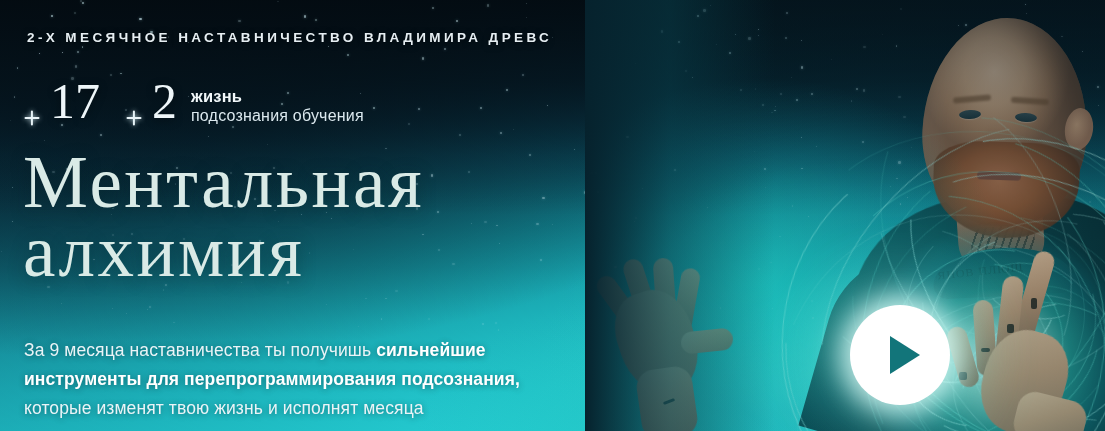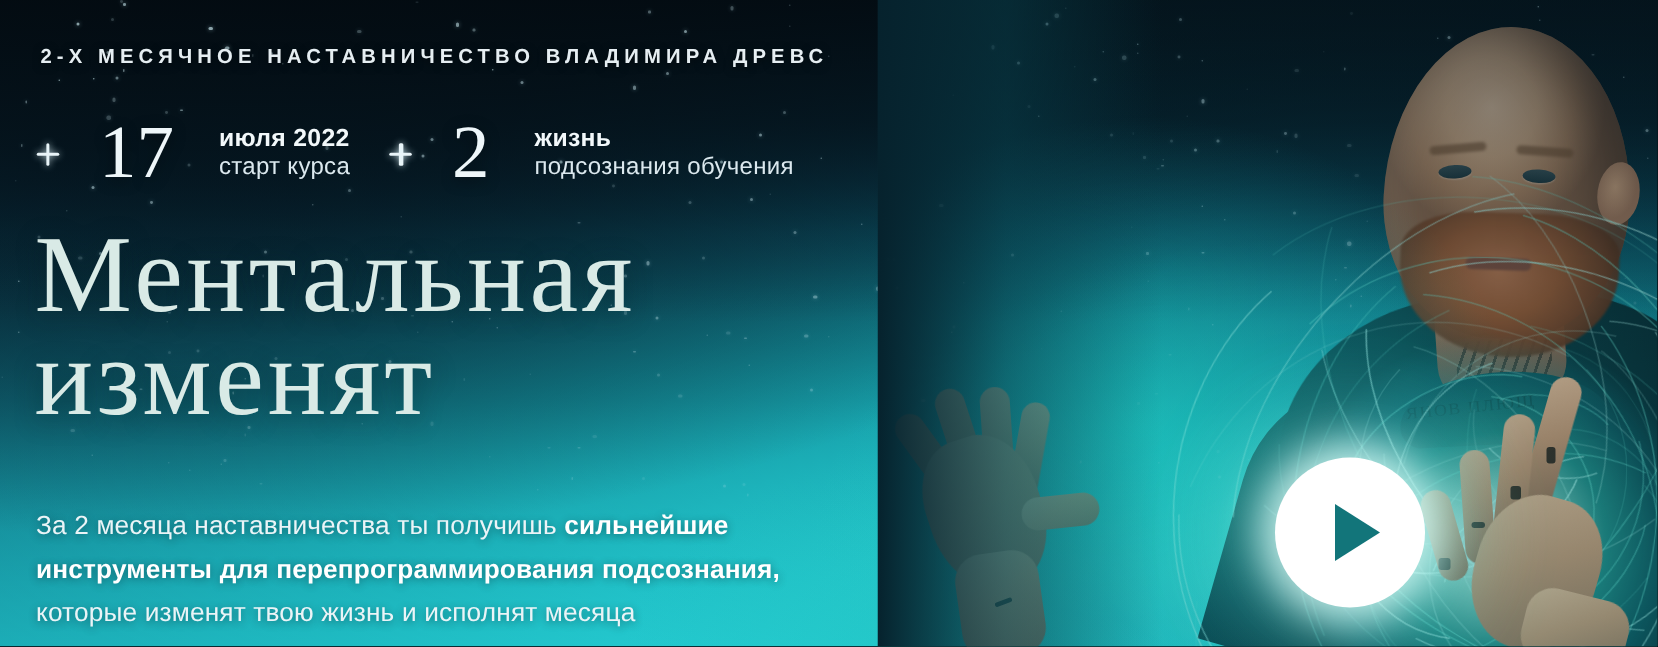--- a/index.html
+++ b/index.html
@@ -232,21 +232,21 @@
 
   .eyebrow{
     position:absolute; left:27px; top:30px;
     color:#e6eef2; font-size:13.5px; font-weight:600;
     letter-spacing:3.4px; text-transform:uppercase;
     text-shadow:0 1px 6px rgba(0,0,0,.5);
     white-space:nowrap;
   }
 
   .facts{position:absolute; left:24px; top:76px; display:flex; align-items:flex-start; gap:26px;}
-  .fact{display:flex; align-items:center; gap:26px;}
+  .fact{display:flex; align-items:flex-end; gap:10px;}
   .spark{
     position:relative; width:16px; height:16px; flex:0 0 16px; margin-top:4px;
   }
   .spark:before,.spark:after{
     content:""; position:absolute; left:50%; top:50%;
     background:#e9f4f8; border-radius:1px;
   }
   .spark:before{width:2.2px; height:15px; transform:translate(-50%,-50%);
     box-shadow:0 0 5px rgba(220,245,252,.85);}
   .spark:after{width:15px; height:2.2px; transform:translate(-50%,-50%);
@@ -643,38 +643,34 @@
 
   <div class="content">
 
     <div class="eyebrow">2-Х МЕСЯЧНОЕ НАСТАВНИЧЕСТВО ВЛАДИМИРА ДРЕВС</div>
 
     <div class="facts">
 
       <div class="fact">
         <span class="spark"></span>
         <span class="fact-num">17</span>
-        <span class="fact-txt">
-          <span class="fact-top">июля 2022</span><br>
-          <span class="fact-bot">старт курса</span>
-        </span>
       </div>
 
       <div class="fact">
         <span class="spark"></span>
         <span class="fact-num">2</span>
         <span class="fact-txt">
           <span class="fact-top">жизнь</span><br>
           <span class="fact-bot">подсознания обучения</span>
         </span>
       </div>
 
     </div>
 
     <div class="title">Ментальная
-изменят</div>
+алхимия</div>
 
     <div class="lede">
-      <span>За 2 месяца наставничества ты получишь </span><b>сильнейшие инструменты для перепрограммирования подсознания,</b><span> которые изменят твою жизнь и исполнят месяца</span>
+      <span>За 9 месяца наставничества ты получишь </span><b>сильнейшие инструменты для перепрограммирования подсознания,</b><span> которые изменят твою жизнь и исполнят месяца</span>
     </div>
 
   </div>
 </div>
 
 </body></html>

